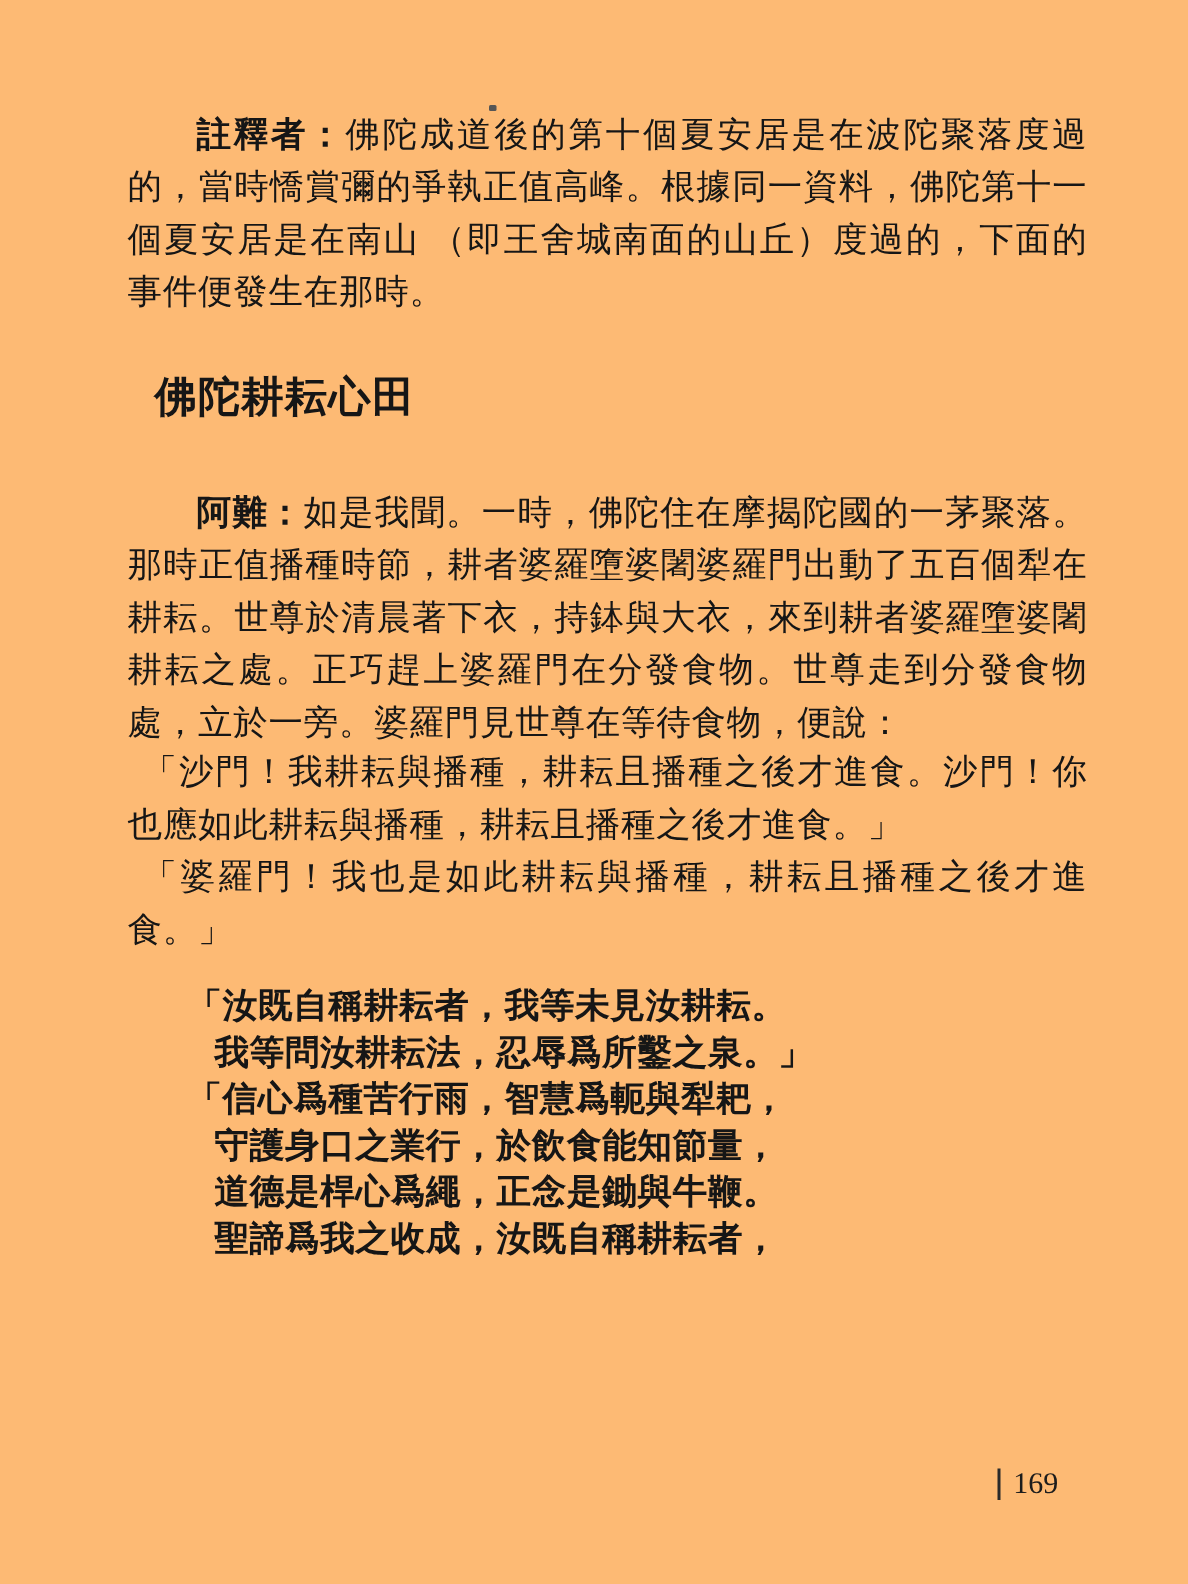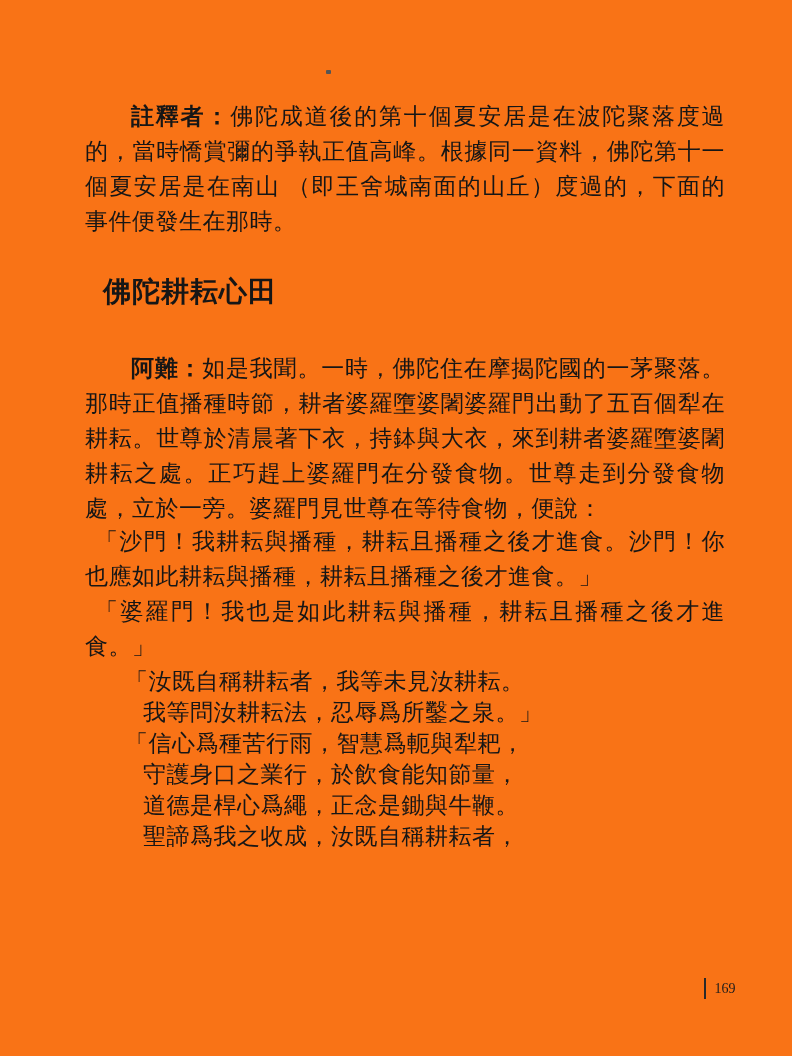--- a/index.html
+++ b/index.html
@@ -1,25 +1,25 @@
 <!DOCTYPE html>
 <html><head>
 <meta charset="utf-8">
 <style>
   html,body{margin:0;padding:0;background:#e8e8e8;}
   .page{
     position:relative;
     width:792px;height:1056px;
     margin:0 auto;
-    background:#f97316;
+    background:#fdba74;
     color:#161616;
     font-family:"Liberation Serif","DejaVu Serif",serif;
     overflow:hidden;
     box-sizing:border-box;
-    padding-top:99px;
+    padding-top:72px;
   }
   .textblock{
     margin-left:85px;
     width:640px;
   }
   .body-text{
     font-size:23px;
     line-height:35px;
     text-align:justify;
     text-justify:inter-ideograph;
@@ -29,32 +29,34 @@
   .indent-2{text-indent:46px;}
   .indent-dialog{text-indent:10px;font-family:Liberation Mono, monospace;}
   .lead-bold{font-weight:bold;}
   .section-heading{
     font-size:28px;
     font-weight:600;
     margin:34px 0 40px 18px;
     letter-spacing:1px;
   }
   .verse{
+    margin-top:16px;
     font-size:23px;
     line-height:31px;
     letter-spacing:0.5px;
+    font-weight:bold;
   }
   .verse-line{white-space:nowrap;}
   .verse-open{padding-left:40px;}
   .verse-cont{padding-left:58px;}
   .page-number{
     position:absolute;
     top:978px;
-    left:704px;
-    font-size:14px;
+    left:665px;
+    font-size:20px;
     color:#1c1c1c;
     display:flex;
     align-items:center;
     gap:9px;
   }
   .page-number .bar{
     display:inline-block;
     width:1.5px;height:21px;
     background:#2a2a2a;
   }

